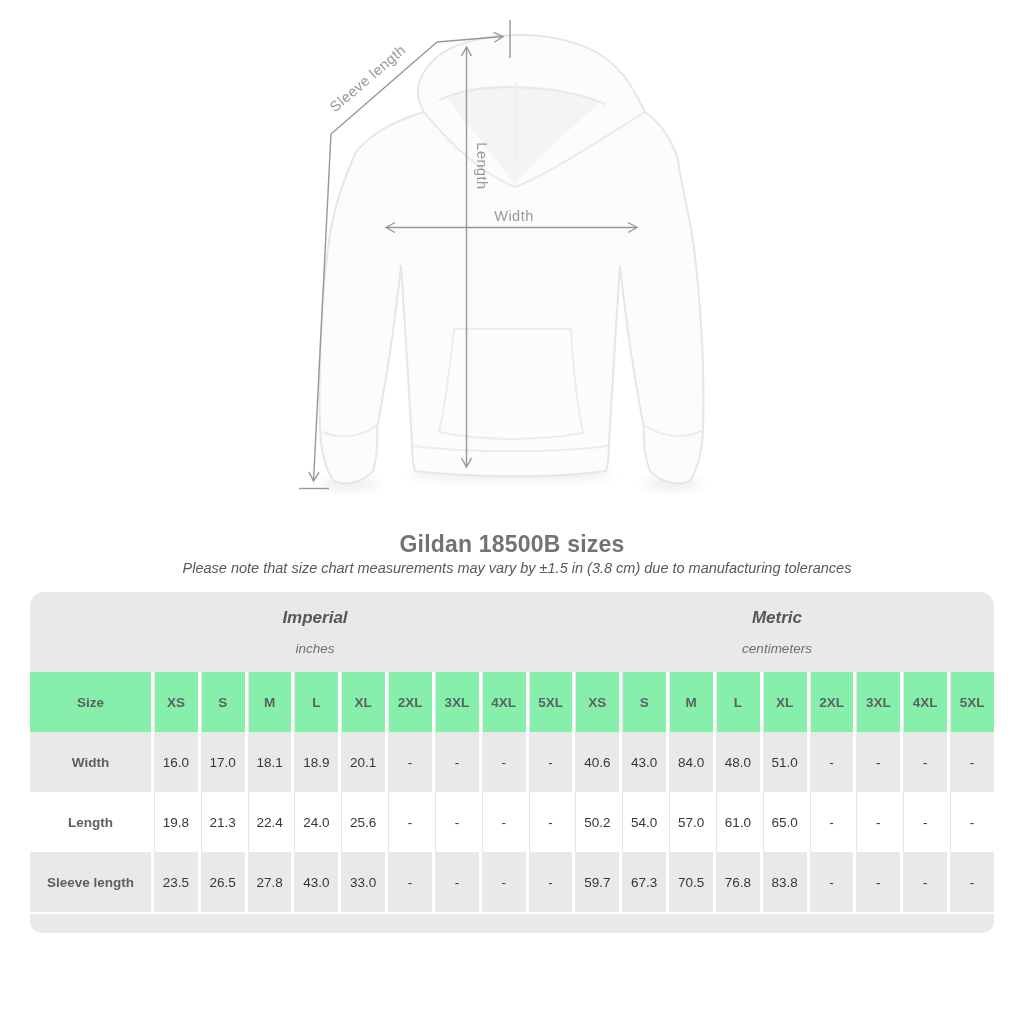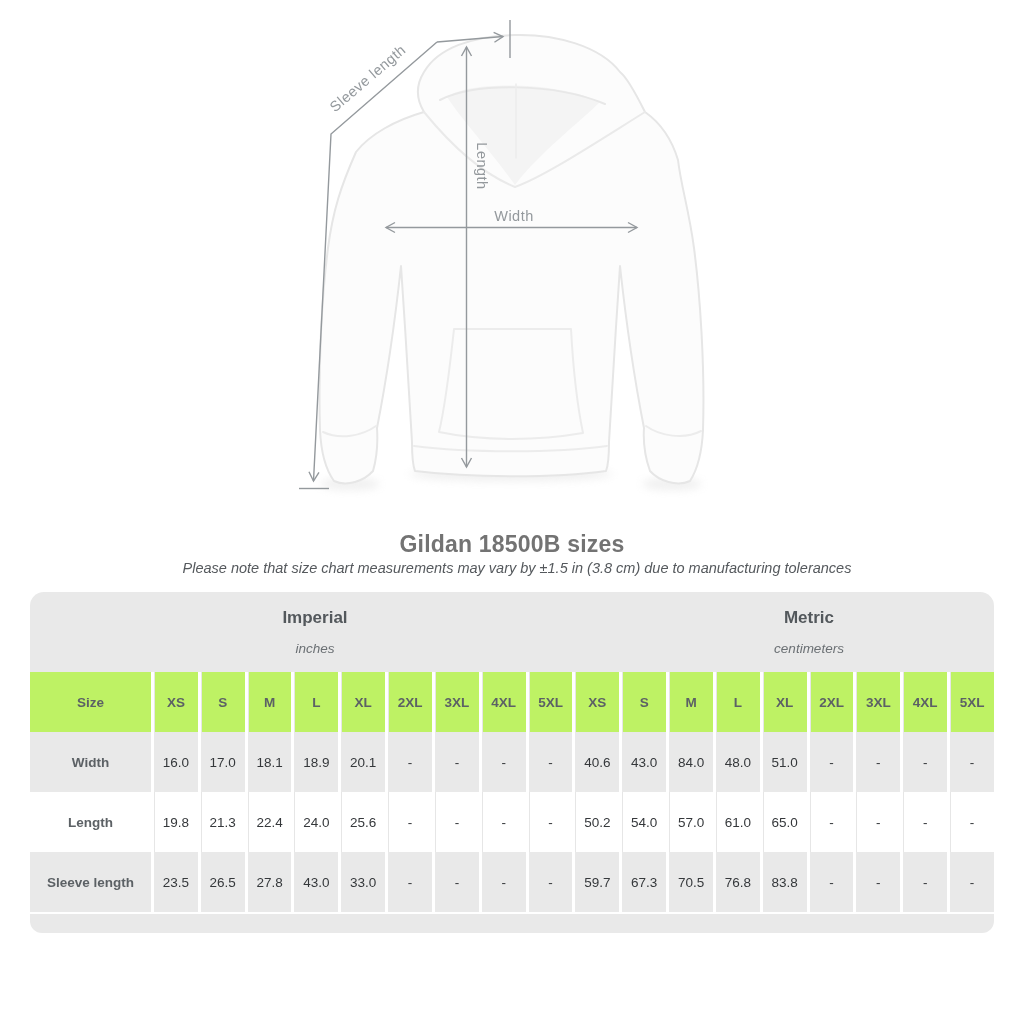--- a/index.html
+++ b/index.html
@@ -16,31 +16,31 @@
   .subtitle {
     position: absolute; top: 560px; left: 5px; width: 100%;
     text-align: center; font-style: italic; font-size: 14.5px; color: #55595d;
   }
 
   .table-wrap { position: absolute; top: 592px; left: 30px; width: 964px; }
 
   .unit-band { position: relative; height: 80px; background: #e9e9e9; border-radius: 14px 14px 0 0; }
   .unit-group { position: absolute; top: 50%; transform: translate(-50%, -50%); text-align: center; }
   .unit-group.imperial { left: 285px; }
-  .unit-group.metric { left: 779px; }
-  .unit-title { font-size: 17px; font-weight: bold; color: #53585c; }
+  .unit-group.metric { left: 747px; }
+  .unit-title { font-size: 17px; font-weight: bold; font-style: italic; color: #53585c; }
   .unit-sub { margin-top: 13px; font-size: 13.5px; font-style: italic; color: #6b7074; }
 
   table.size-table { border-collapse: separate; border-spacing: 0; table-layout: fixed; width: 964px; }
   col.label-col { width: 121px; }
   .size-table th, .size-table td {
     height: 60px; padding: 0; text-align: center; vertical-align: middle;
     font-size: 13.5px; overflow: hidden;
   }
-  thead th { height: 59px; background: #bef264; font-weight: bold; color: #5c6165; }
+  thead th { height: 59px; background: #86efac; font-weight: bold; color: #5c6165; }
   th.row-label { font-weight: bold; color: #5c6165; }
   .size-table td { color: #35383b; font-weight: normal; }
   tr.row-gray th, tr.row-gray td { background: #e9e9e9; }
   tr.row-white th, tr.row-white td { background: #ffffff; }
   thead th + th, tbody tr th + td, tbody tr td + td { border-left: 3px solid #ffffff; }
   thead th + th, tr.row-white th + td, tr.row-white td + td { box-shadow: inset 1px 0 0 #e6e6e6; }
 
   .bottom-strip { height: 19px; margin-top: 2px; background: #e9e9e9; border-radius: 0 0 12px 12px; }
 </style>
 </head>

